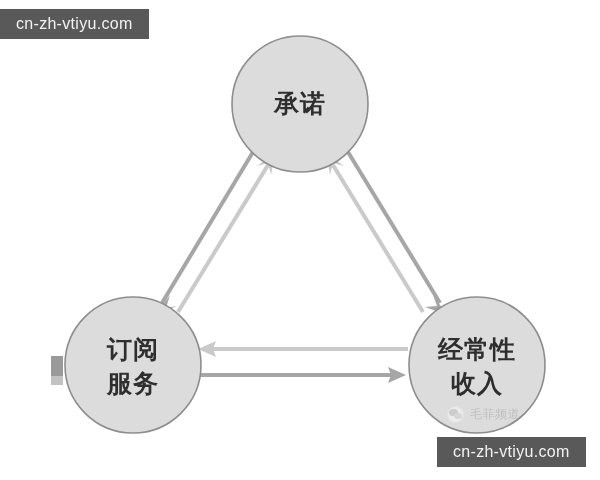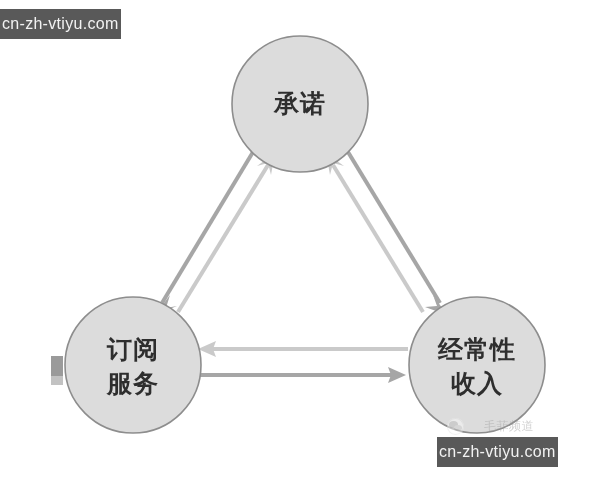--- a/index.html
+++ b/index.html
@@ -83,43 +83,42 @@
   }
 
   
   .url-watermark {
     position: absolute;
     background: #595959;
     color: #f2f2f2;
     font-family: "Liberation Sans", "DejaVu Sans", sans-serif;
     font-size: 16px;
     letter-spacing: 0.3px;
-    padding: 6px 2px;
+    padding: 6px 16px;
     white-space: nowrap;
     line-height: 1.15;
   }
   #watermark-top-left {
     left: 0px;
     top: 9px;
   }
   #watermark-bottom-right {
     left: 437px;
     top: 437px;
   }
 
   
   #wechat-watermark {
     position: absolute;
     left: 447px;
     top: 406px;
     display: flex;
     align-items: center;
-    gap: 20px;
+    gap: 6px;
     opacity: 0.45;
-    margin-top: 12px;
   }
   #wechat-watermark .wx-icon {
     width: 17px;
     height: 17px;
     border-radius: 50%;
     background: #ffffff;
     position: relative;
     display: inline-block;
     flex: 0 0 auto;
     box-shadow: inset 0 0 0 1px #e3e3e3;

